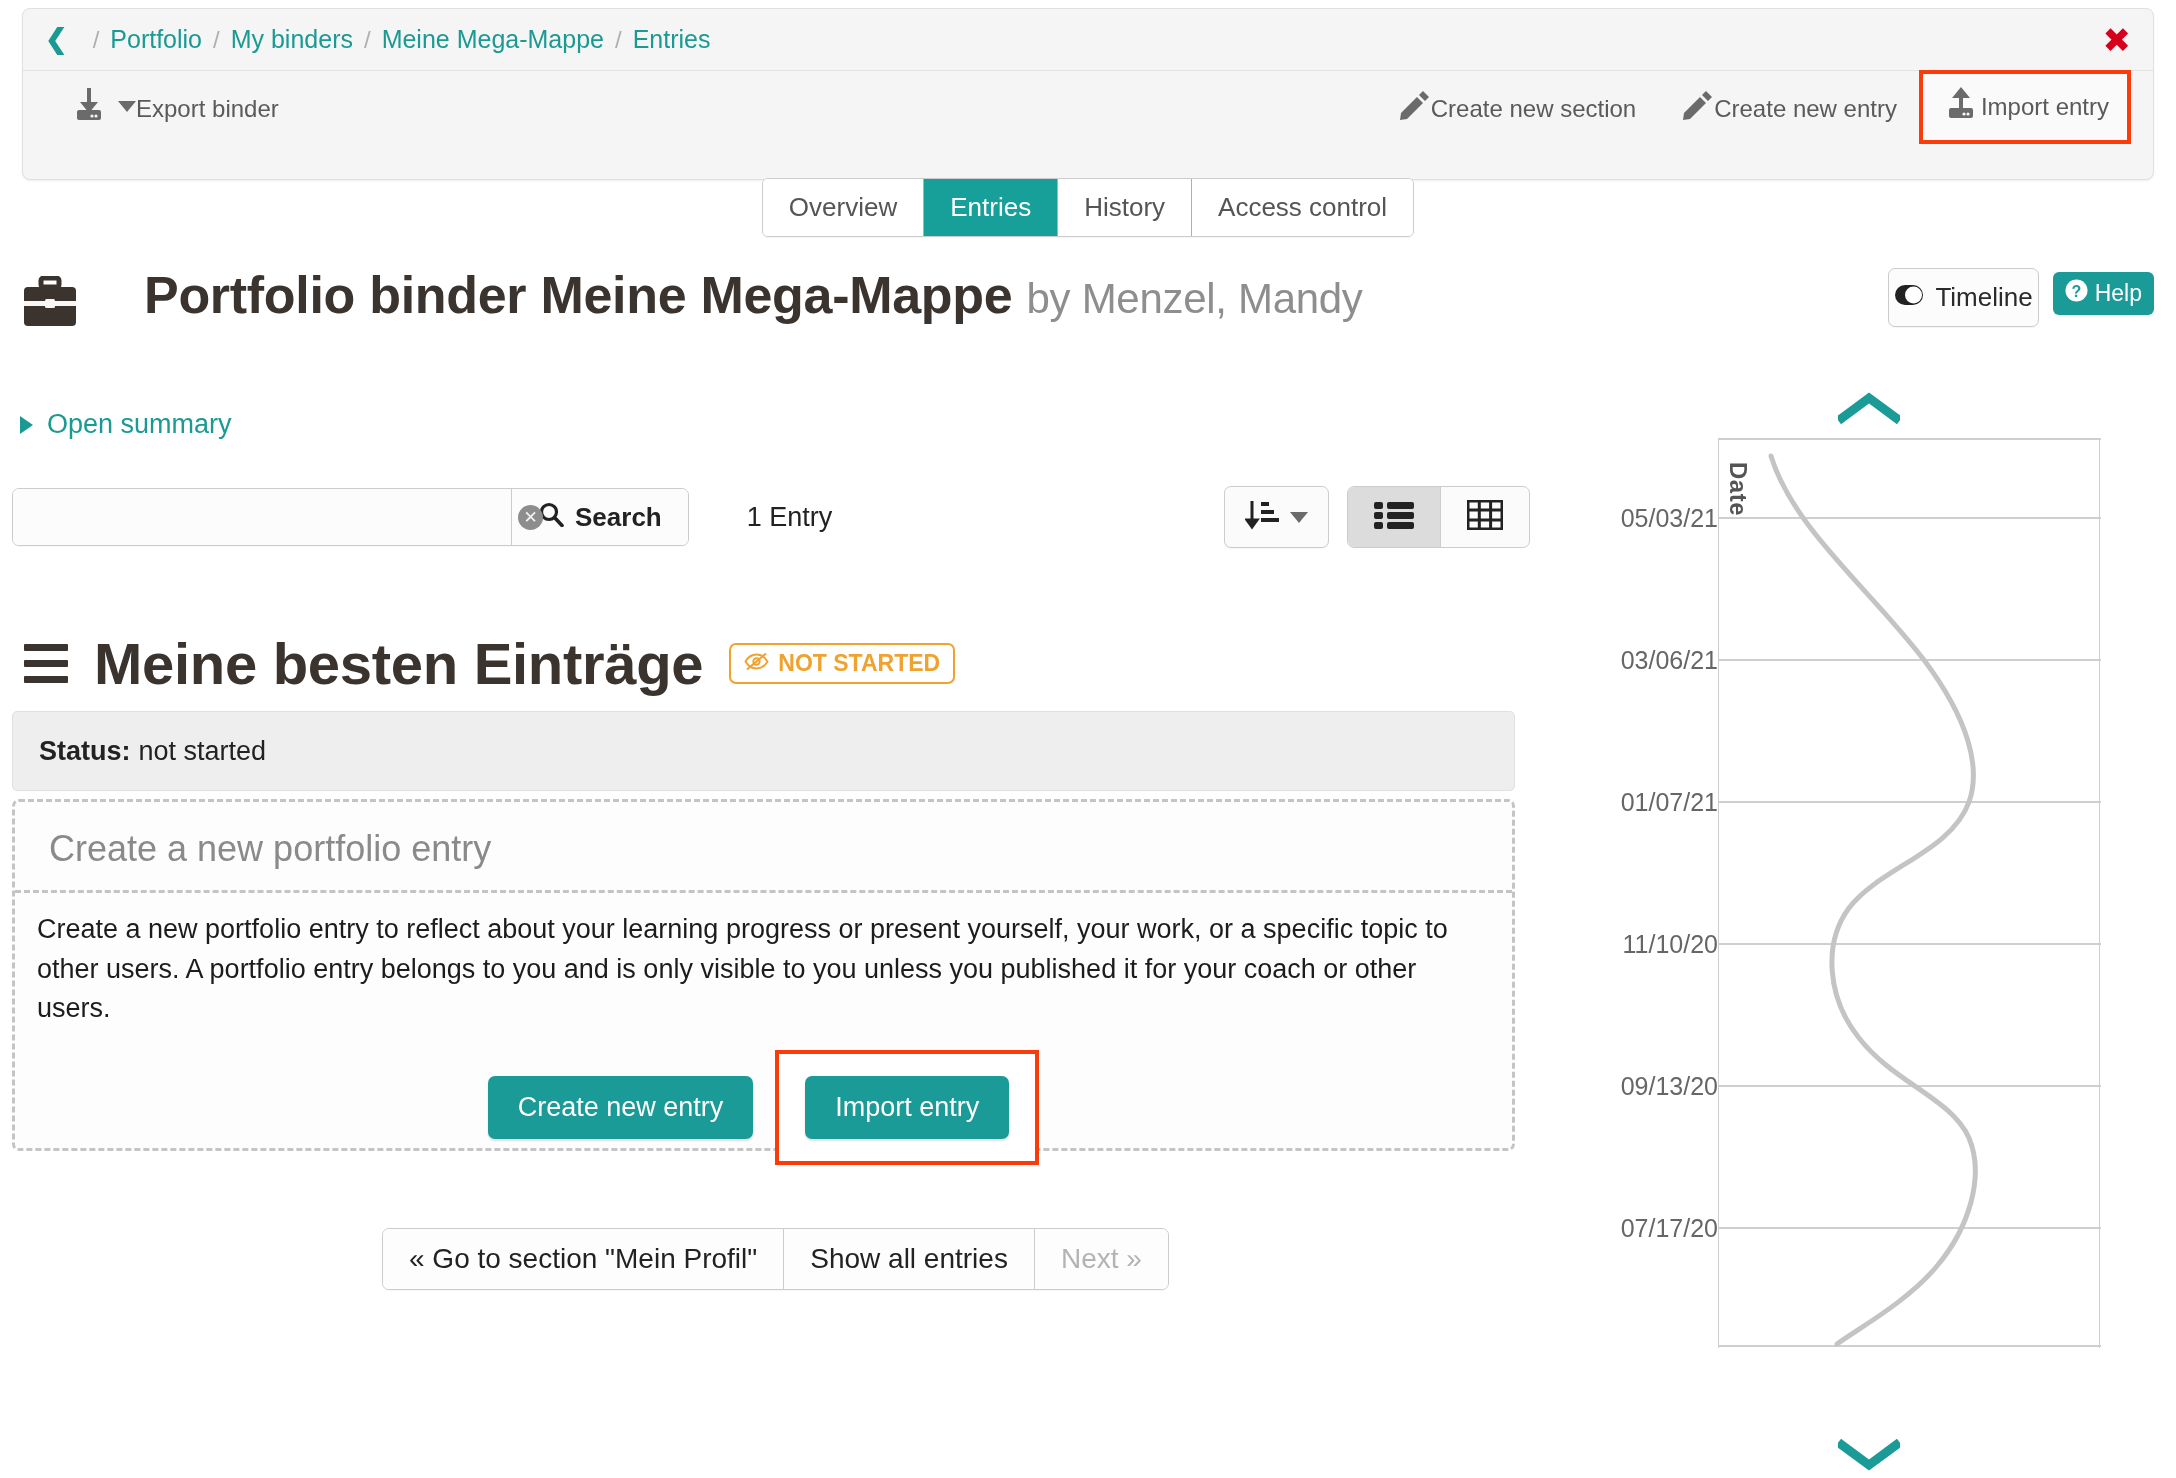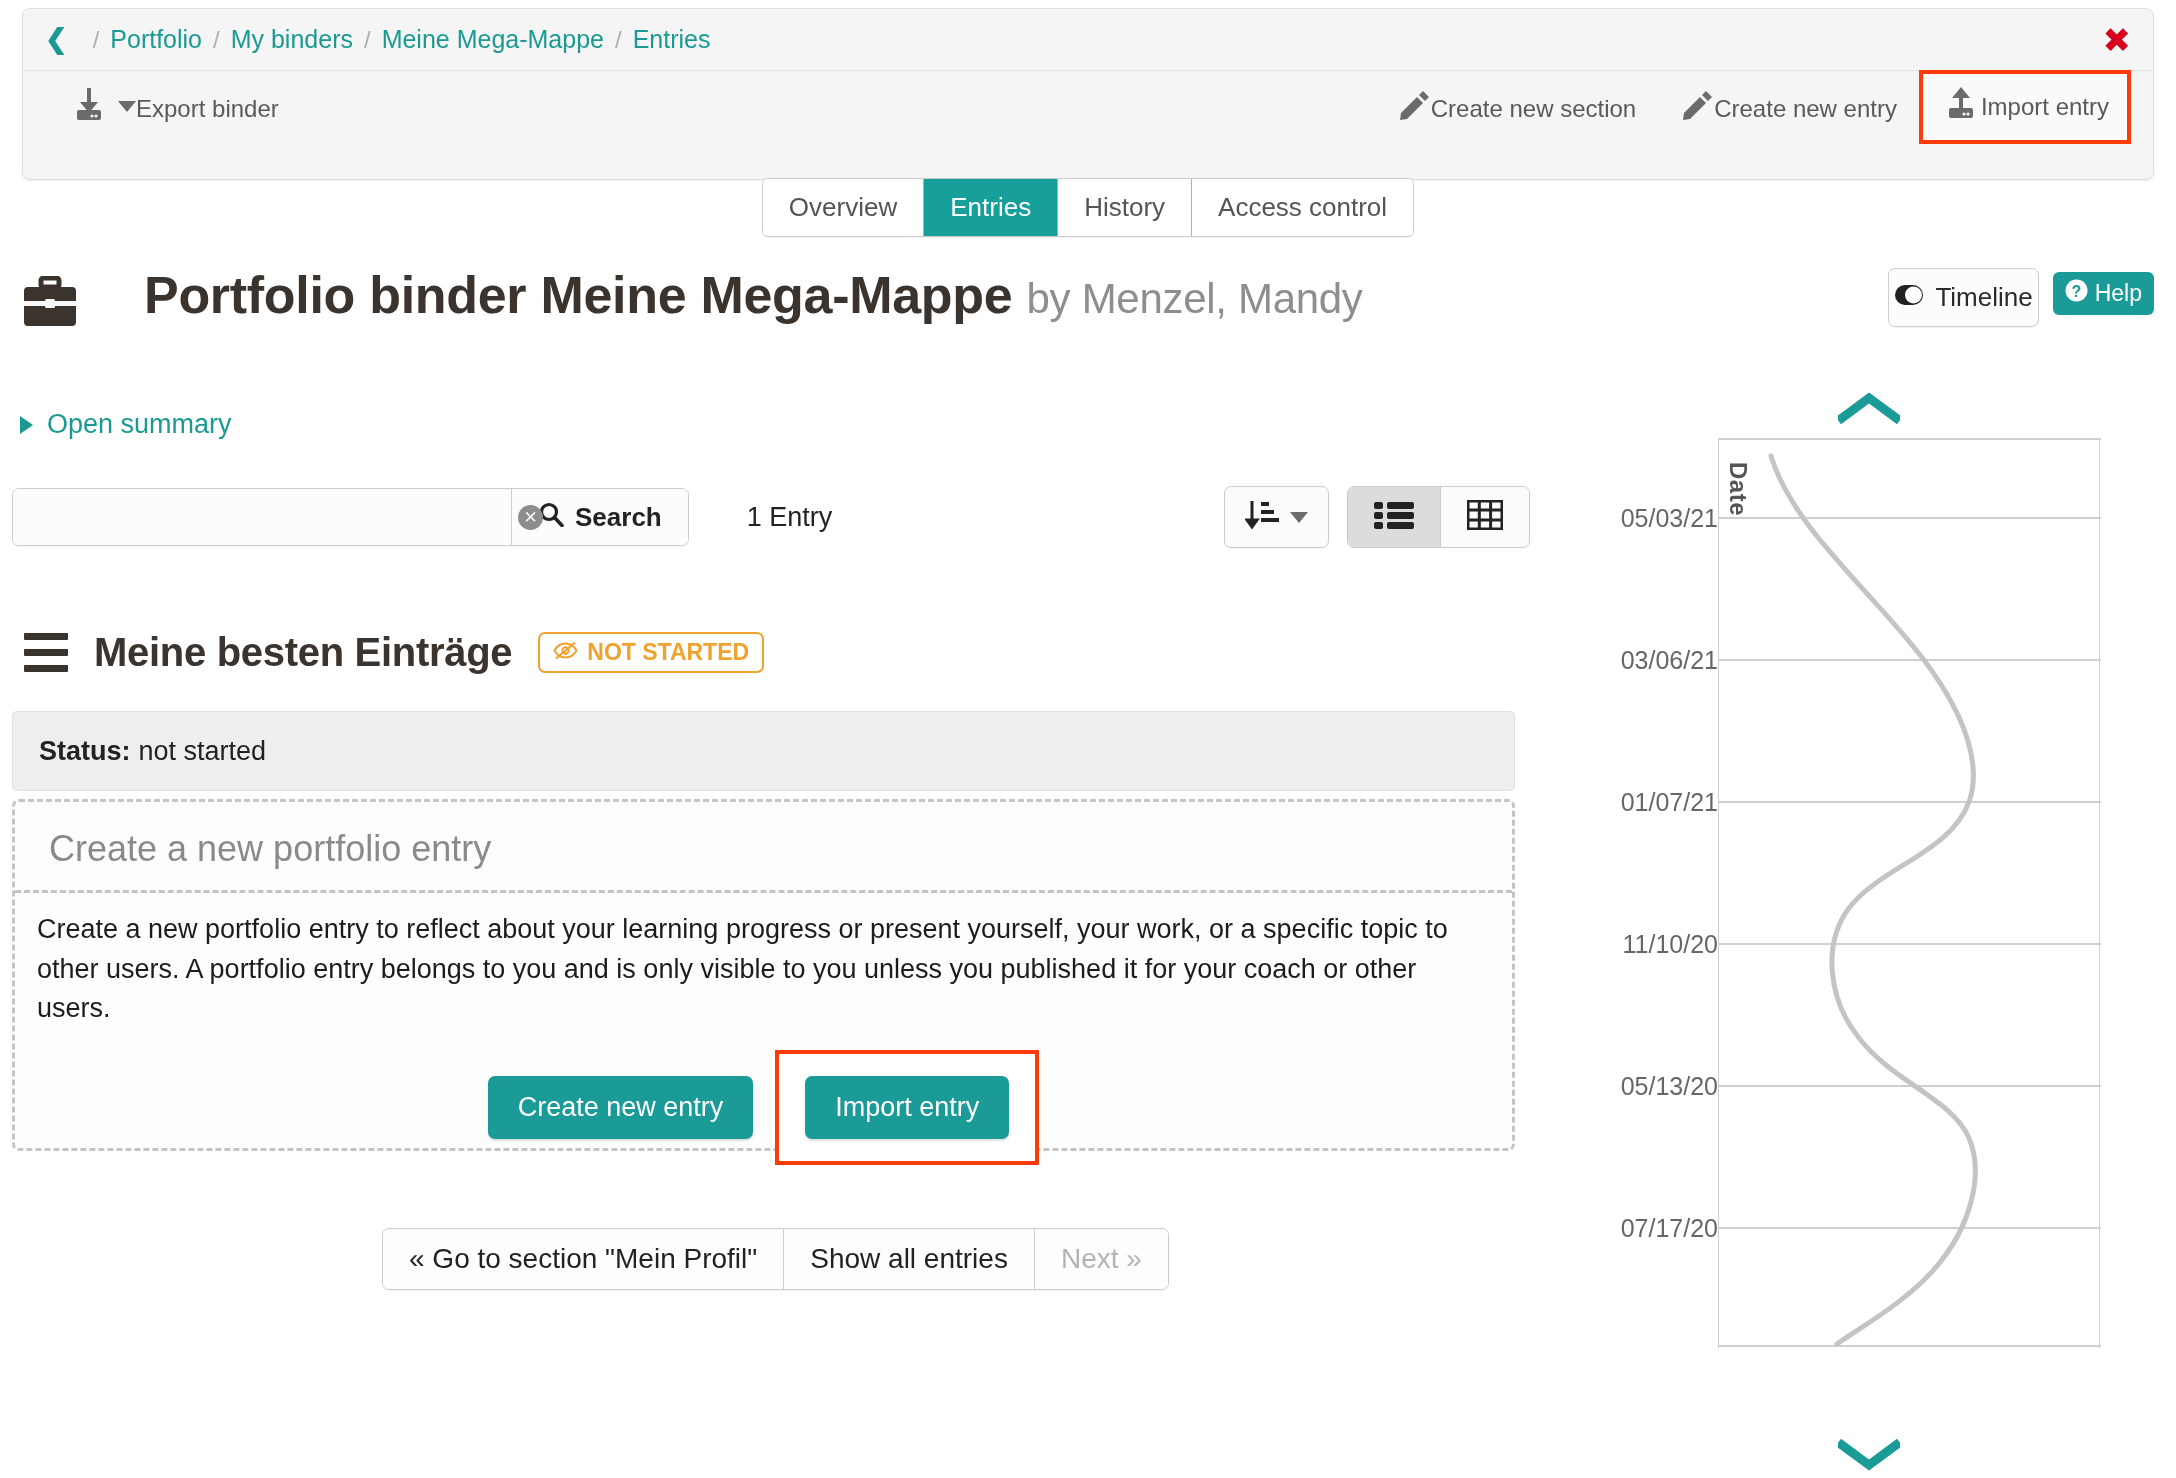--- a/index.html
+++ b/index.html
@@ -150,21 +150,21 @@
   }
   .seg > div:last-child{ border-right:none; }
   .seg .on{ background:#dcdcdc; }
 
   
   .section-head{
     position:absolute; left:24px; top:630px; display:flex; align-items:center; gap:26px;
   }
   .hamburger{ display:flex; flex-direction:column; gap:9px; cursor:pointer;}
   .hamburger span{ display:block; width:44px;height:7px;background:#3a332e;border-radius:1px;}
-  .section-title{ font-size:40px; font-weight:bold; color:#3a332e; letter-spacing:-0.3px;}
+  .section-title{ font-size:58px; font-weight:bold; color:#3a332e; letter-spacing:-0.3px;}
   .badge{
     display:flex; align-items:center; gap:9px;
     border:2px solid #f0a22e; color:#f0a22e; border-radius:7px;
     padding:5px 13px; font-size:23px; font-weight:bold; white-space:nowrap;
   }
 
   .status-bar{
     position:absolute; left:12px; top:711px; width:1503px; height:80px;
     background:#eeeeee; border:1px solid #e0e0e0; border-radius:5px;
     display:flex; align-items:center; padding-left:26px; font-size:27px; color:#222;
@@ -460,21 +460,21 @@
     <path d="M4 26L31 6l27 20" fill="none" stroke="#1b9b98" stroke-width="9" stroke-linecap="square"></path>
   </svg>
 </div>
 
 <div class="chart-wrap">
   <div class="chart-ylabels">
     <div style="top:80px;">05/03/21</div>
     <div style="top:222px;">03/06/21</div>
     <div style="top:364px;">01/07/21</div>
     <div style="top:506px;">11/10/20</div>
-    <div style="top:648px;">05/13/20</div>
+    <div style="top:648px;">09/13/20</div>
     <div style="top:790px;">07/17/20</div>
   </div>
 
   <div class="chart-axis-title">Date</div>
 
   <div class="chart-plot">
     <svg width="382" height="910" viewBox="0 0 382 910" preserveAspectRatio="none">
       <g stroke="#cfcfcf" stroke-width="2">
         <line x1="0" y1="1" x2="382" y2="1"></line>
         <line x1="0" y1="80" x2="382" y2="80"></line>

